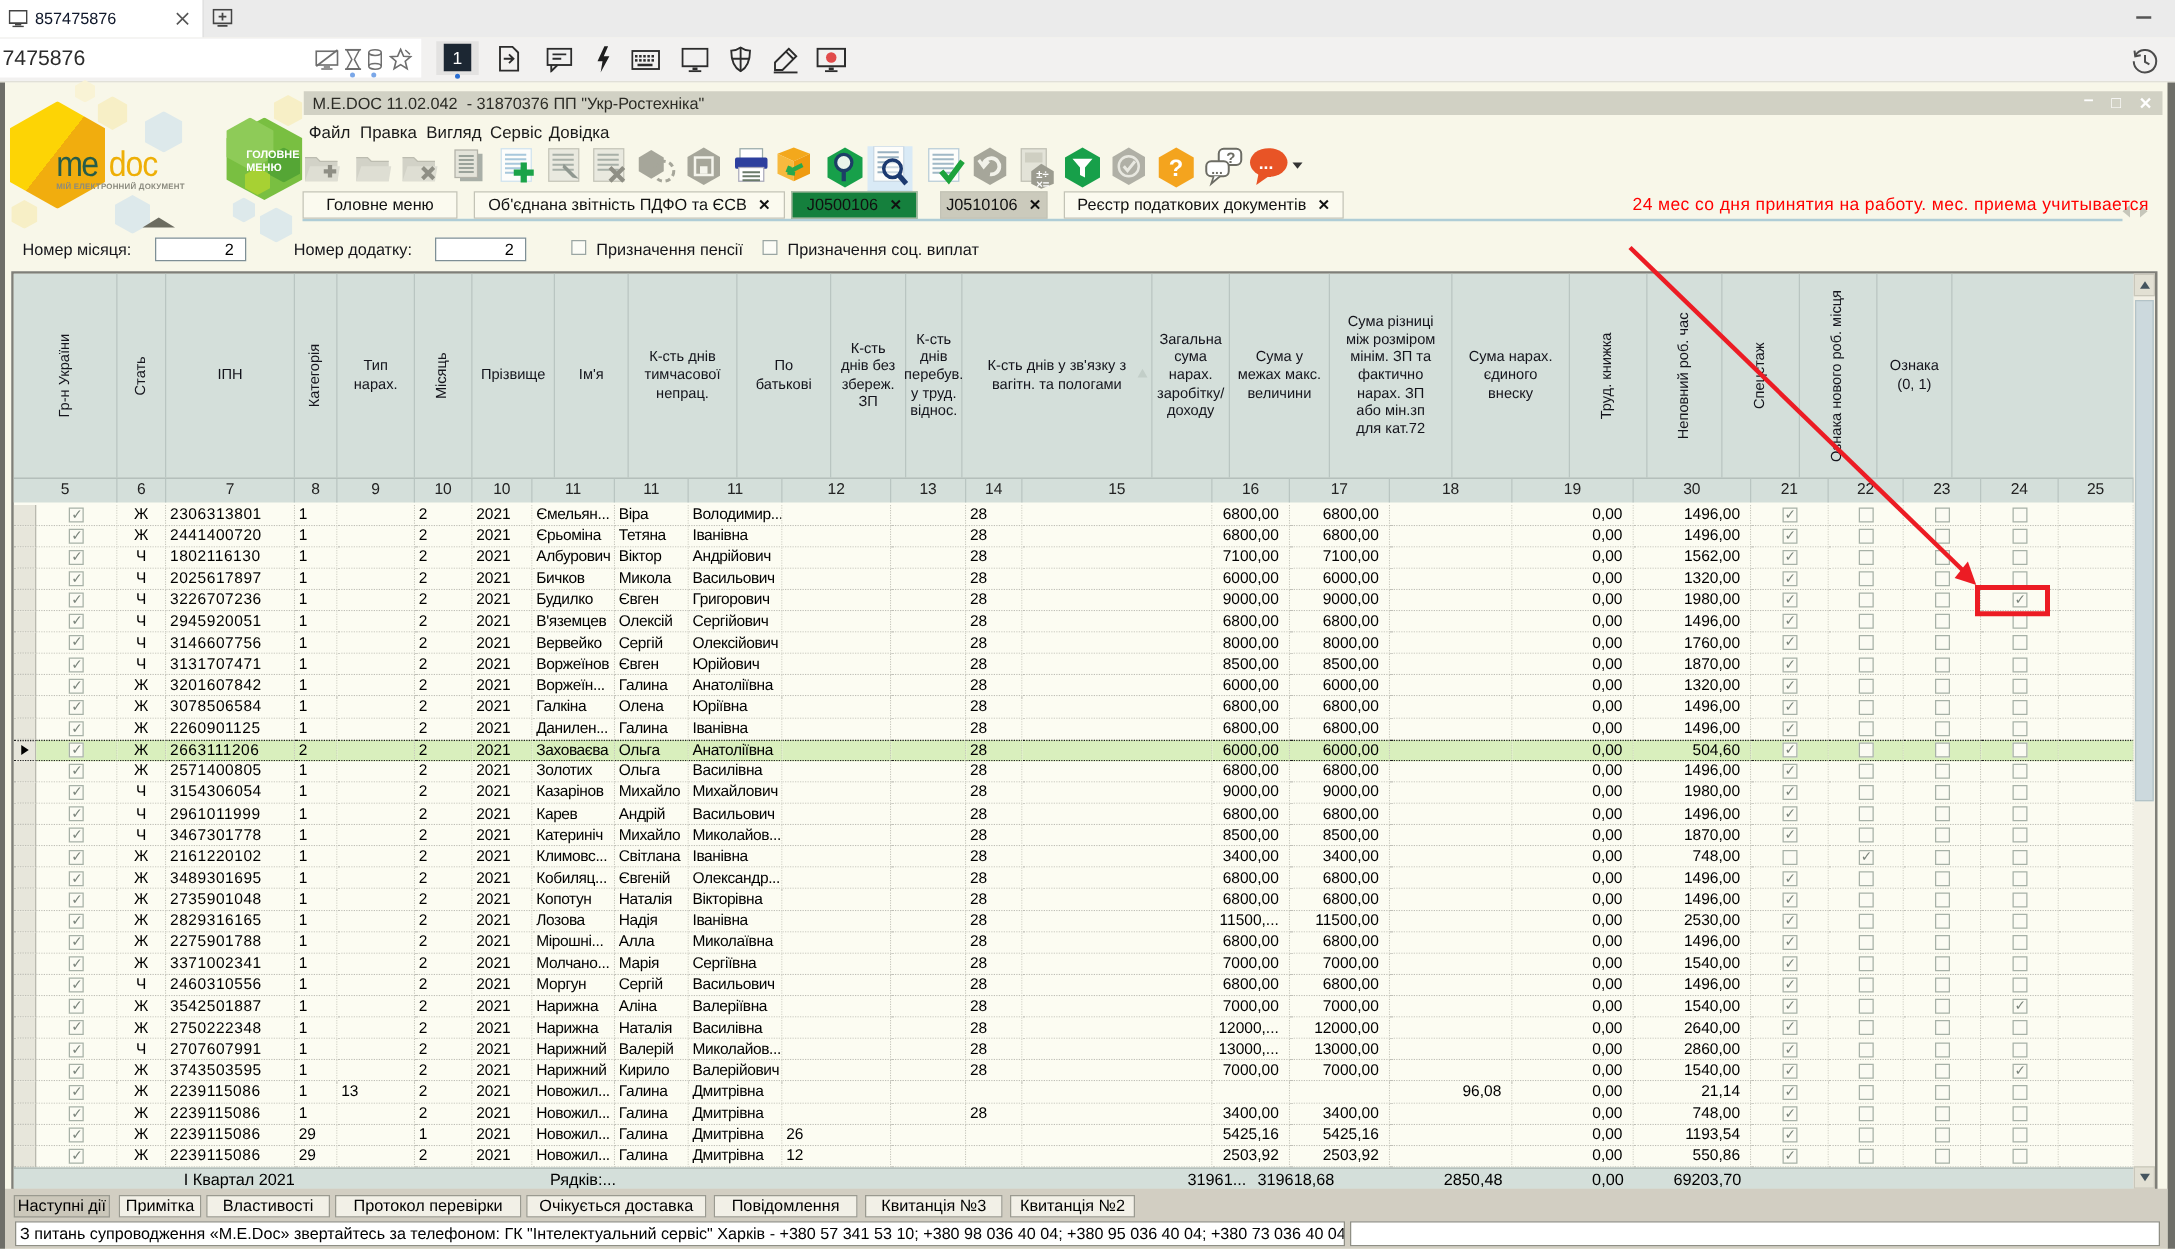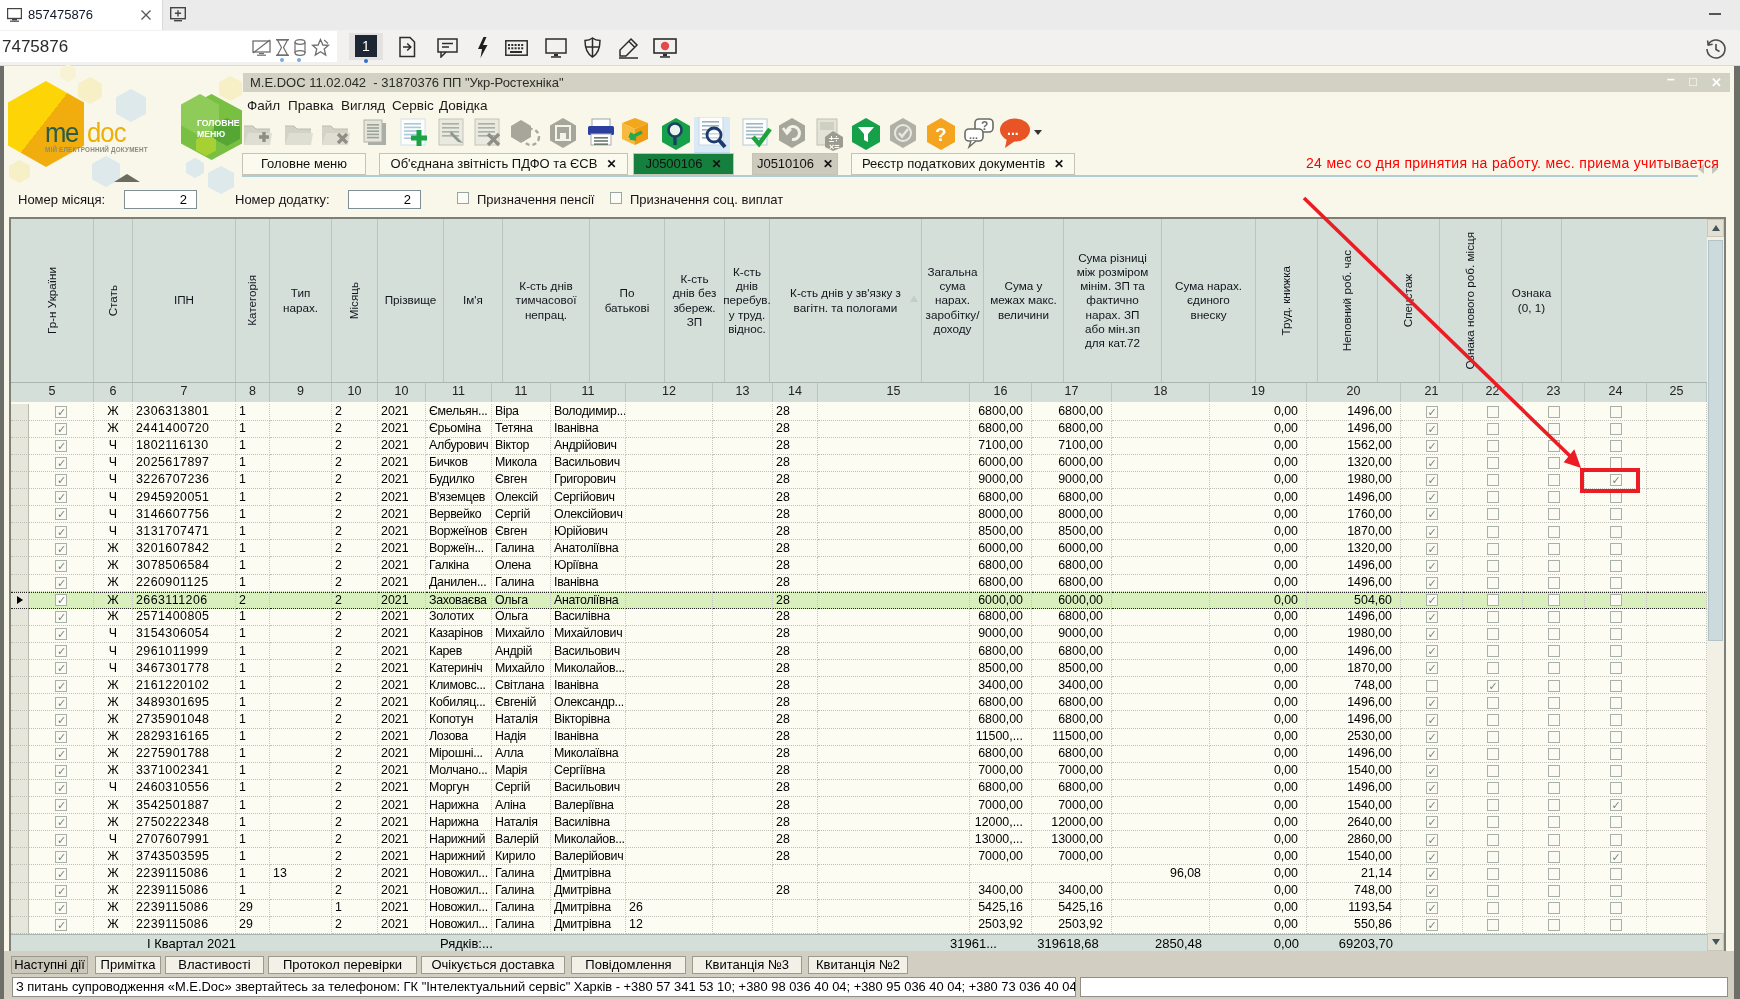--- a/index.html
+++ b/index.html
@@ -415,21 +415,21 @@
 <div class="ncell" style="width:59px">11</div>
 <div class="ncell" style="width:75px">11</div>
 <div class="ncell" style="width:87px">12</div>
 <div class="ncell" style="width:60px">13</div>
 <div class="ncell" style="width:45px">14</div>
 <div class="ncell" style="width:152px">15</div>
 <div class="ncell" style="width:62px">16</div>
 <div class="ncell" style="width:80px">17</div>
 <div class="ncell" style="width:98px">18</div>
 <div class="ncell" style="width:97px">19</div>
-<div class="ncell" style="width:94px">20</div>
+<div class="ncell" style="width:94px">30</div>
 <div class="ncell" style="width:62px">21</div>
 <div class="ncell" style="width:60px">22</div>
 <div class="ncell" style="width:62px">23</div>
 <div class="ncell" style="width:62px">24</div>
 <div class="ncell" style="width:60px">25</div>
 </div>
 <div id="gdata">
       <table class="dt">
         <colgroup>
 <col style="width:18px">
@@ -1298,21 +1298,21 @@
             <td class="c"><span class="cb"></span></td>
             <td></td>
           </tr>
 </tbody>
       </table>
     </div>
 <div id="gsum">
 <div style="left:136px">І Квартал 2021</div>
 <div style="left:429px">Рядків:...</div>
 <div style="left:932px;width:62px;text-align:right;padding-right:8px">31961...</div>
-<div style="left:1021px;width:80px;text-align:center;padding-right:8px">319618,68</div>
+<div style="left:995px;width:80px;text-align:left;padding-right:8px">319618,68</div>
 <div style="left:1101px;width:98px;text-align:right;padding-right:8px">2850,48</div>
 <div style="left:1199px;width:97px;text-align:right;padding-right:8px">0,00</div>
 <div style="left:1296px;width:94px;text-align:right;padding-right:8px">69203,70</div>
 </div>
 <div id="vsb"></div>
 <div class="sbtn" style="left:1696px;top:0">
       <div class="triu"></div>
     </div>
 <div id="sthumb"></div>
 <div class="sbtn" style="left:1696px;top:714px">

